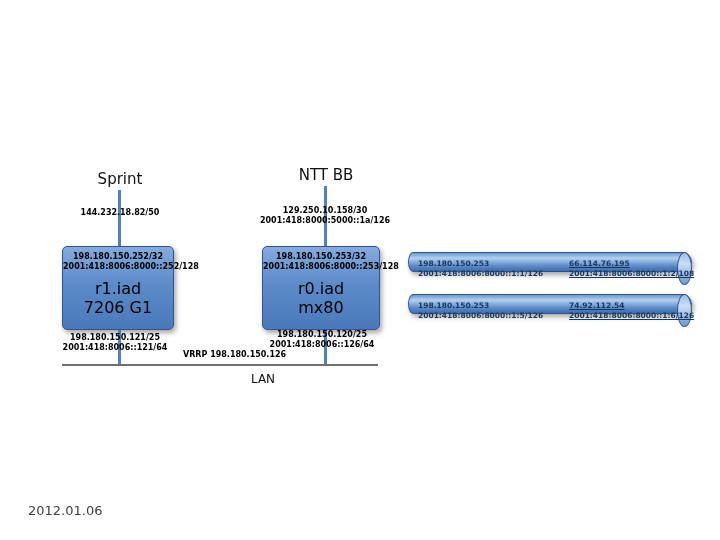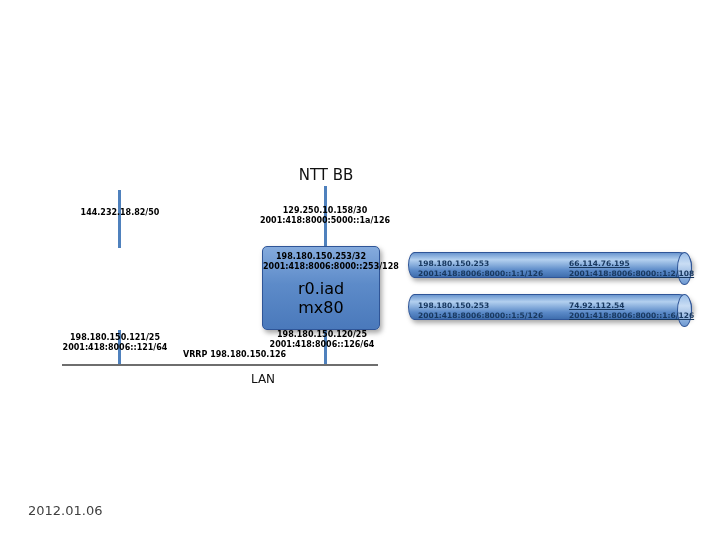--- a/index.html
+++ b/index.html
@@ -43,21 +43,21 @@
   .router-box .model { font-size:16px; }
 
   .lan-line {
     position:absolute; height:2px; background:#6e6e6e;
   }
   .lan-label {
     position:absolute; font-size:12px; color:#111; text-align:center; width:70px;
   }
 
   .cyl {
-    position:absolute; width:284px; height:26px;
+    position:absolute; width:284px; height:20px;
     border:1px solid #2f5597;
     border-radius:8px 16px 16px 8px / 16px 16px 16px 16px;
     background:linear-gradient(180deg,#6b97cf 0%,#b3d0ef 28%,#5b8ac8 72%,#3f6eae 100%);
     box-shadow:2px 3px 5px rgba(0,0,0,0.35);
   }
   .cyl-cap {
     position:absolute; right:-1px; top:-1px; width:15px; height:33px;
     border:1px solid #2f5597; border-radius:50%;
     background:linear-gradient(180deg,#9cbfe8 0%,#c9ddf4 35%,#6f9ad2 100%);
   }
@@ -72,29 +72,36 @@
     position:absolute; left:28px; top:503px;
     font-size:13px; color:#3f3f3f;
   }
 </style>
 </head>
 <body>
 
 <div class="slide">
 
 
+  <div class="isp-label" style="left:65px; top:170px;">Sprint</div>
   <div class="isp-label" style="left:271px; top:166px;">NTT BB</div>
 
   <div class="vline" style="left:118px; top:190px; height:58px;"></div>
   <div class="vline" style="left:324px; top:186px; height:62px;"></div>
 
   <div class="ip-small" style="left:50px; top:208px; width:140px;">144.232.18.82/50</div>
   <div class="ip-small" style="left:250px; top:206px; width:150px;">129.250.10.158/30</div>
   <div class="ip-small" style="left:250px; top:216px; width:150px;">2001:418:8000:5000::1a/126</div>
 
+  <div class="router-box" style="left:62px; top:246px; width:112px;">
+    <div class="lo">198.180.150.252/32</div>
+    <div class="lo">2001:418:8006:8000::252/128</div>
+    <div class="hostname">r1.iad</div>
+    <div class="model">7206 G1</div>
+  </div>
 
   <div class="router-box" style="left:262px; top:246px; width:118px;">
     <div class="lo">198.180.150.253/32</div>
     <div class="lo">2001:418:8006:8000::253/128</div>
     <div class="hostname">r0.iad</div>
     <div class="model">mx80</div>
   </div>
 
   <div class="vline" style="left:118px; top:330px; height:35px;"></div>
   <div class="vline" style="left:324px; top:330px; height:35px;"></div>

